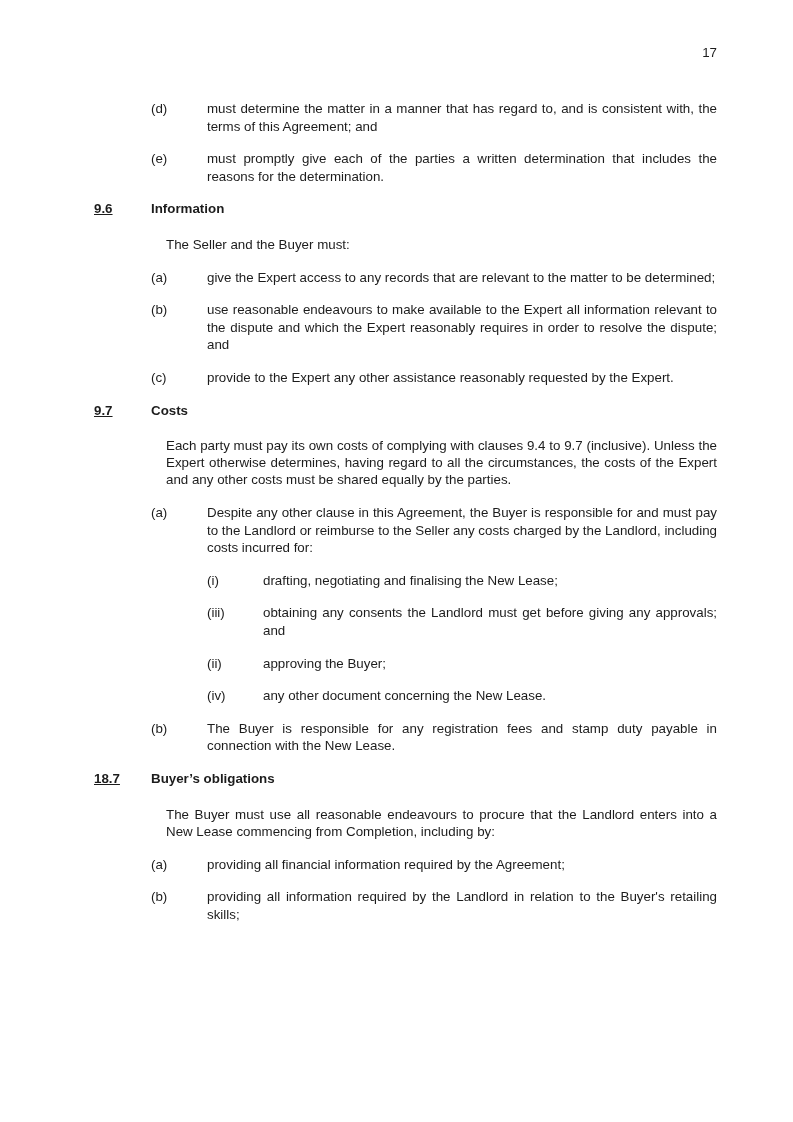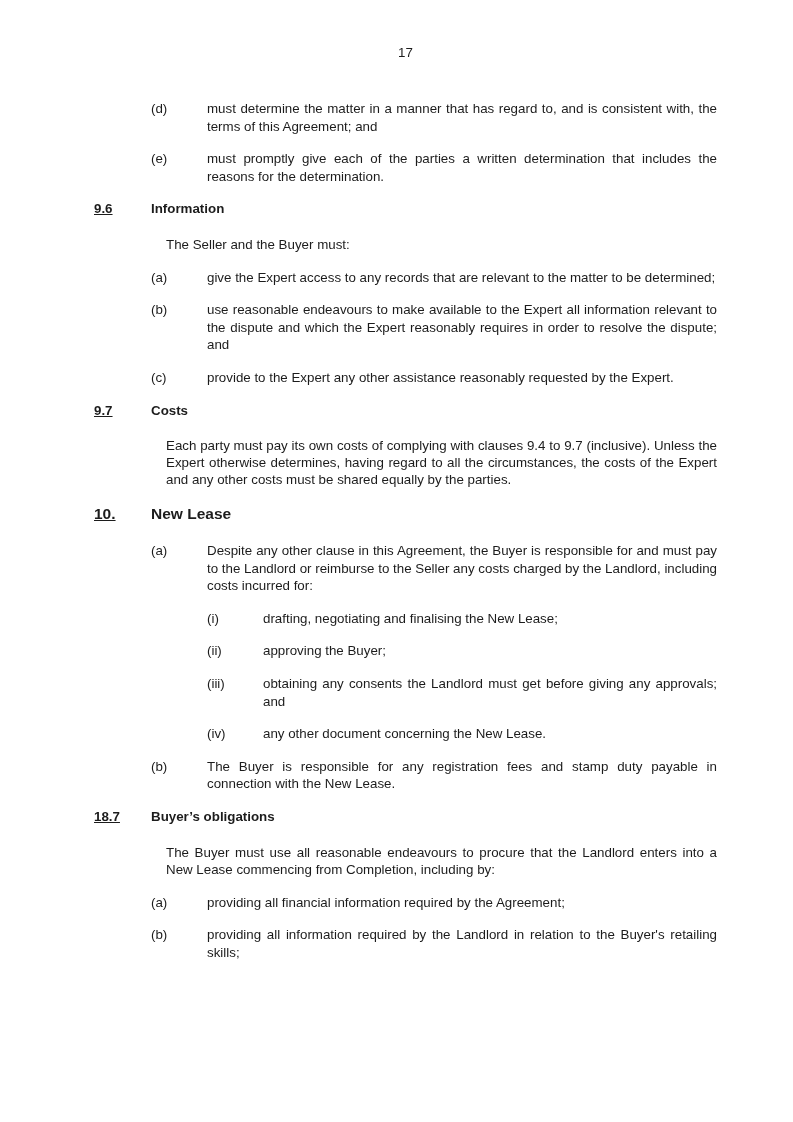--- a/index.html
+++ b/index.html
@@ -10,21 +10,21 @@
     background: #ffffff;
     overflow: hidden;
     font-family: "Liberation Sans", "DejaVu Sans", sans-serif;
     font-size: 13.33px;
     line-height: 17.3px;
     color: #1c1c1c;
     box-sizing: border-box;
     padding: 44px 76px 0 94px;
   }
   .page-number {
-    text-align: center;
+    text-align: right;
     margin-bottom: 39px;
   }
   .block { margin-bottom: 15.5px; }
   .heading {
     display: flex;
     font-weight: bold;
     margin-bottom: 18px;
   }
   .heading .col-num { width: 57px; flex: 0 0 57px; text-decoration: underline; }
   .heading.main {
@@ -72,39 +72,35 @@
       </div>
       <div class="block item">
         <span class="marker">(c)</span>
         <div class="text">provide to the Expert any other assistance reasonably requested by the Expert.</div>
       </div>
       <div class="block heading">
         <span class="col-num">9.7</span>
         <span class="col-title">Costs</span>
       </div>
       <div class="block para">Each party must pay its own costs of complying with clauses 9.4 to 9.7 (inclusive). Unless the Expert otherwise determines, having regard to all the circumstances, the costs of the Expert and any other costs must be shared equally by the parties.</div>
-      <div class="block heading main">
-        <span class="col-num">10.</span>
-        <span class="col-title">New Lease</span>
-      </div>
       <div class="block item">
         <span class="marker">(a)</span>
         <div class="text">Despite any other clause in this Agreement, the Buyer is responsible for and must pay to the Landlord or reimburse to the Seller any costs charged by the Landlord, including costs incurred for:</div>
       </div>
       <div class="block item sub">
         <span class="marker">(i)</span>
         <div class="text">drafting, negotiating and finalising the New Lease;</div>
       </div>
       <div class="block item sub">
+        <span class="marker">(iii)</span>
+        <div class="text">obtaining any consents the Landlord must get before giving any approvals; and</div>
+      </div>
+      <div class="block item sub">
         <span class="marker">(ii)</span>
         <div class="text">approving the Buyer;</div>
-      </div>
-      <div class="block item sub">
-        <span class="marker">(iii)</span>
-        <div class="text">obtaining any consents the Landlord must get before giving any approvals; and</div>
       </div>
       <div class="block item sub">
         <span class="marker">(iv)</span>
         <div class="text">any other document concerning the New Lease.</div>
       </div>
       <div class="block item">
         <span class="marker">(b)</span>
         <div class="text">The Buyer is responsible for any registration fees and stamp duty payable in connection with the New Lease.</div>
       </div>
       <div class="block heading">

